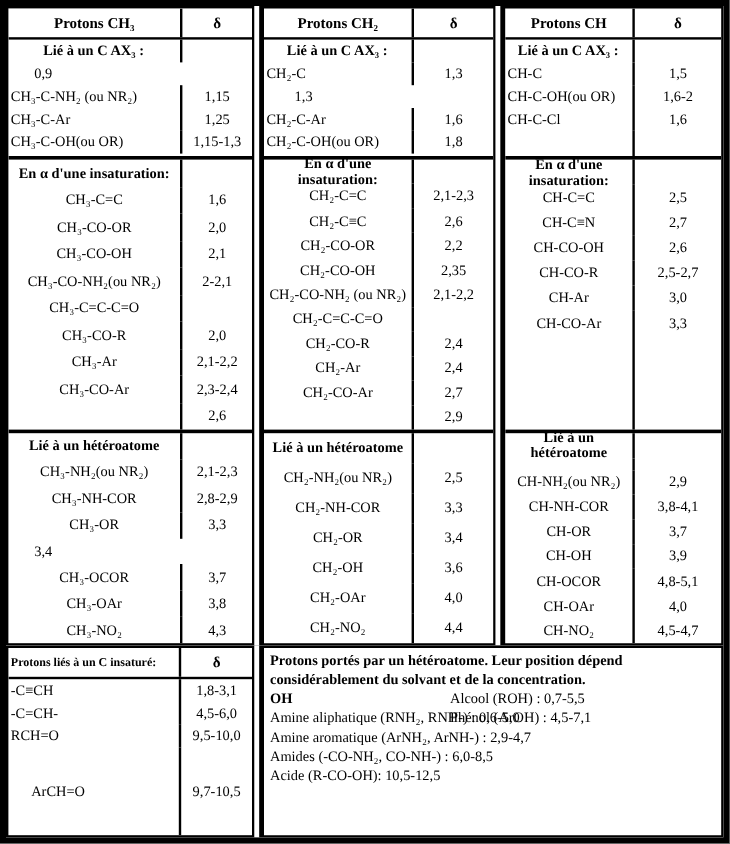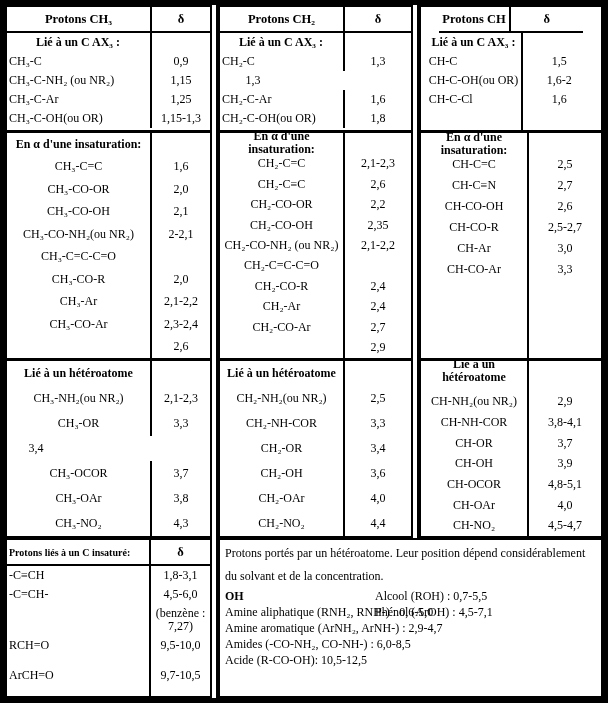--- a/index.html
+++ b/index.html
@@ -8,21 +8,21 @@
     width:608px; height:703px; background:#fff; color:#000;
     font-family:"Liberation Serif","DejaVu Serif",serif; font-size:12px;
   }
   .wrap { width:608px; height:703px; border:5px solid #000; display:flex; flex-direction:column; overflow:hidden; background:#404040; }
   .toprow { display:flex; height:533px; }
   .botrow { display:flex; flex:1; min-height:0; }
   .gap { flex:0 0 4px; background:#fff; }
   .tbl { border:2px solid #000; display:flex; flex-direction:column; overflow:hidden; background:#fff; }
   .t-ch3 { width:207px; }
   .t-ch2 { width:197px; border-left-width:4px; }
-  .t-ch  { width:186px; border-left-width:4px;align-items:center; }
+  .t-ch  { width:186px; border-left-width:4px; }
   .t-ins { width:207px; }
   .t-het { width:387px; border-left-width:4px; display:block; padding:2px 5px; }
   .thead { display:flex; flex:0 0 26px; border-bottom:2px solid #000; font-weight:bold; font-size:12.5px; }
   .thead .lc { justify-content:center; }
   .lc { flex:1; min-width:0; border-right:2px solid #000; display:flex; align-items:center; padding:0 3px; }
   .vc { display:flex; align-items:center; justify-content:center; text-align:center; line-height:13px; }
   .t-ch3 .vc { flex:0 0 58px; }
   .t-ch2 .vc { flex:0 0 66px; }
   .t-ch  .vc { flex:0 0 72px; }
   .t-ins .vc { flex:0 0 59px; }
@@ -47,22 +47,22 @@
   .t-ch .s1 .fill { flex:1; }
   .t-ch .s2 .sech { flex:0 0 36px; }
   .t-ch .s2 .sech .lc { padding:0 14px; }
   .t-ch .s2 .r { flex:0 0 21px; }
   .t-ch .s2 .fill { flex:1; }
   .t-ch .s3 .sp { flex:0 0 10px; }
   .t-ins .thead .lc { justify-content:flex-start; padding-left:2px; font-size:10px; white-space:nowrap; }
   .t-ins .r { flex:0 0 19px; }
   .t-ins .r .lc { padding-left:2px; }
   .t-ins .rbz { flex:0 0 32px; }
-  .t-ins .rlast { flex:1; }
-  .bt { font-weight:normal; line-height:23px; }
+  .t-ins .rlast { flex:1;padding-left:17px; }
+  .bt { font-weight:bold; line-height:16px; }
   .hetgrid { display:grid; grid-template-columns:150px 1fr; line-height:16px; }
   .hetgrid div, .xl { white-space:nowrap; }
   .b { font-weight:bold; }
   .xl { line-height:16px; }
 </style>
 </head>
 <body>
 
 <div class="wrap">
 
@@ -72,21 +72,20 @@
       <div class="thead">
         <div class="lc">Protons CH₃</div>
         <div class="vc">δ</div>
       </div>
       <div class="sec s1">
         <div class="r sech">
             <div class="lc">Lié à un C AX₃ :</div>
             <div class="vc"></div>
           </div>
         <div class="r">
-            <div class="lc">CH₃-C</div>
             <div class="vc">0,9</div>
           </div>
         <div class="r">
             <div class="lc">CH₃-C-NH₂ (ou NR₂)</div>
             <div class="vc">1,15</div>
           </div>
         <div class="r">
             <div class="lc">CH₃-C-Ar</div>
             <div class="vc">1,25</div>
           </div>
@@ -138,20 +137,24 @@
           </div>
       </div>
       <div class="sec s3">
         <div class="r sech">
             <div class="lc">Lié à un hétéroatome</div>
             <div class="vc"></div>
           </div>
         <div class="r">
             <div class="lc">CH₃-NH₂(ou NR₂)</div>
             <div class="vc">2,1-2,3</div>
+          </div>
+        <div class="r">
+            <div class="lc">CH₃-NH-COR</div>
+            <div class="vc">2,8-2,9</div>
           </div>
         <div class="r">
             <div class="lc">CH₃-OR</div>
             <div class="vc">3,3</div>
           </div>
         <div class="r">
             <div class="vc">3,4</div>
           </div>
         <div class="r">
             <div class="lc">CH₃-OCOR</div>
@@ -387,24 +390,20 @@
         <div class="vc">δ</div>
       </div>
       <div class="sec" style="flex:1;">
         <div class="r">
             <div class="lc">-C≡CH</div>
             <div class="vc">1,8-3,1</div>
           </div>
         <div class="r">
             <div class="lc">-C=CH-</div>
             <div class="vc">4,5-6,0</div>
-          </div>
-        <div class="r rbz">
-            <div class="lc"></div>
-            <div class="vc">(benzène : 7,27)</div>
           </div>
         <div class="r">
             <div class="lc">RCH=O</div>
             <div class="vc">9,5-10,0</div>
           </div>
         <div class="r rlast">
             <div class="lc">ArCH=O</div>
             <div class="vc">9,7-10,5</div>
           </div>
       </div>

